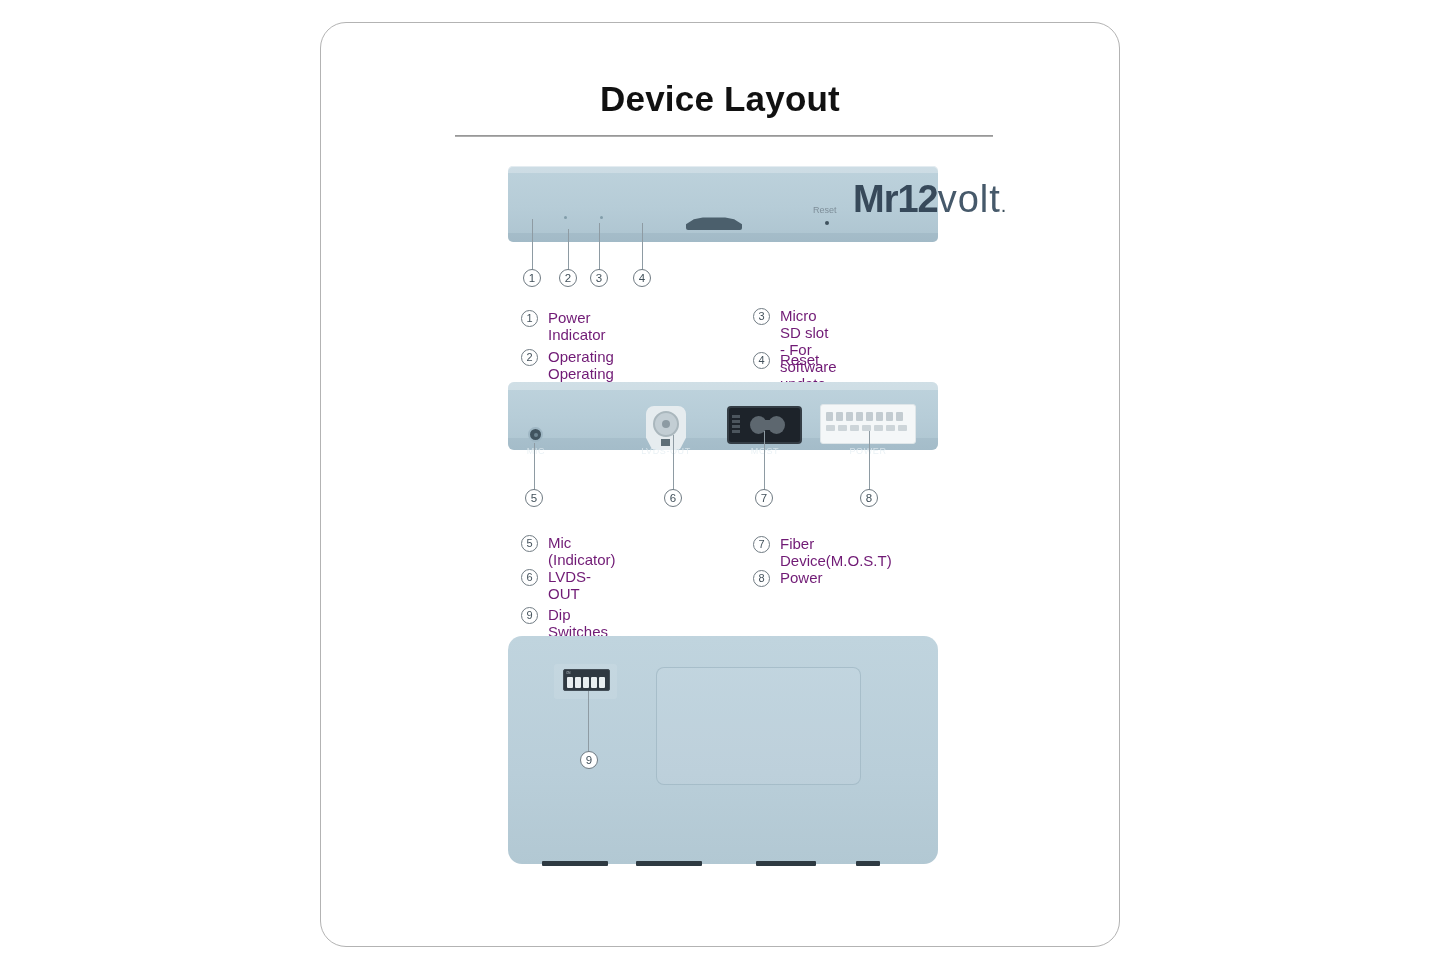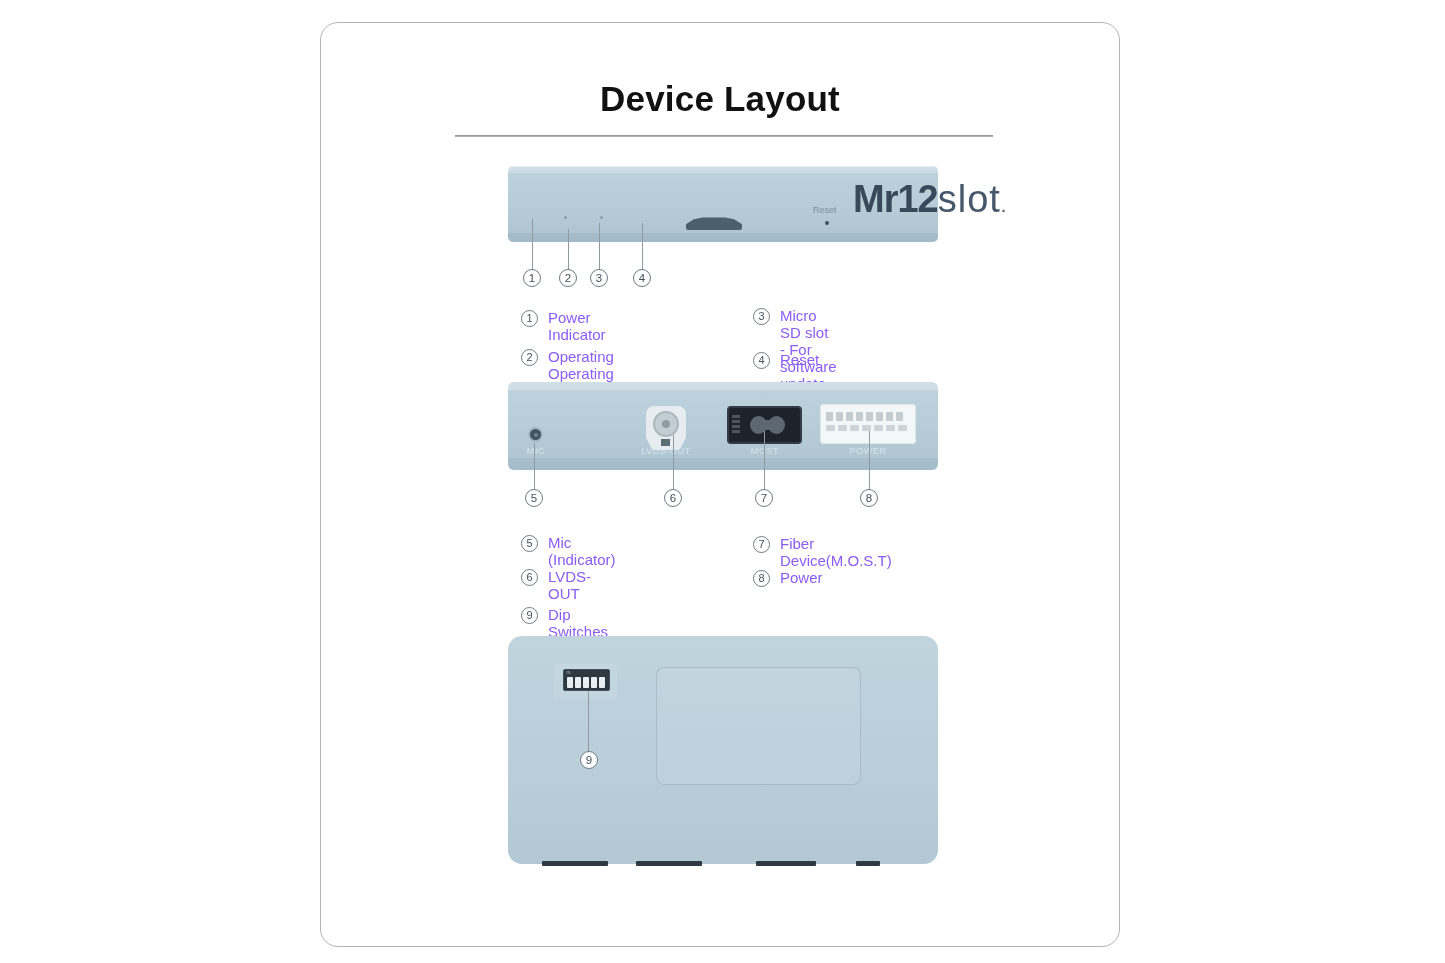--- a/index.html
+++ b/index.html
@@ -9,21 +9,21 @@
     font-family:"Liberation Sans", sans-serif;
     overflow:hidden;
     position:relative;
   }
   
   .card{
     position:absolute;
     left:320px;top:22px;
     width:800px;height:925px;
     border:1.6px solid #b3b3b3;
-    border-radius:18px;
+    border-radius:26px;
     background:#fff;
     box-sizing:border-box;
   }
   
   .title{
     position:absolute;left:0;top:56px;width:100%;
     text-align:center;
     font-size:35px;font-weight:bold;
     color:#111;
     letter-spacing:.2px;
@@ -82,21 +82,21 @@
     border-radius:3px 3px 2px 2px;
     clip-path:polygon(0% 55%,14% 18%,30% 4%,70% 4%,86% 18%,100% 55%,100% 100%,0% 100%);
   }
   
   .ind{
     position:absolute;width:3px;height:3px;border-radius:50%;
     background:rgba(90,120,135,.55);
   }
   
   .panel-rear{
-    left:187px;top:359px;width:430px;height:88px;
+    left:187px;top:359px;width:430px;height:68px;
     border-radius:6px;
     background:linear-gradient(to bottom,#bed3dd 0%,#b7cdd8 50%,#aec5d1 100%);
   }
   .panel-rear .edge-top{
     position:absolute;left:0;top:0;width:100%;height:8px;
     background:rgba(255,255,255,.28);border-radius:6px 6px 0 0;
   }
   .panel-rear .edge-bottom{
     position:absolute;left:0;bottom:0;width:100%;height:12px;
     background:rgba(120,150,165,.18);border-radius:0 0 6px 6px;
@@ -270,21 +270,21 @@
     color:#44525c;
     font-size:11px;
     line-height:15px;
     text-align:center;
     margin-right:10px;
     box-sizing:border-box;
     margin-top:1px;
   }
   .ltext{
     font-size:15px;
-    color:#8b5cf6;
+    color:#701a75;
     line-height:17px;
     white-space:pre-line;
   }
 </style>
 </head>
 <body>
 
 <div class="card">
 
   <div class="title">Device Layout</div>
@@ -296,21 +296,21 @@
 
     <div class="ind" style="left:56px;top:50px;"></div>
     <div class="ind" style="left:92px;top:50px;"></div>
 
     <div class="sd-slot"></div>
 
     <div class="reset-label">Reset</div>
     <div class="reset-pin"></div>
 
     <div class="logo">
-      <span class="b">Mr12</span><span class="t">slot</span><span class="dot">.</span>
+      <span class="b">Mr12</span><span class="t">volt</span><span class="dot">.</span>
     </div>
   </div>
 
   <div class="leader" style="left:211px;top:196px;height:52px;"></div>
   <div class="leader" style="left:247px;top:206px;height:42px;"></div>
   <div class="leader" style="left:278px;top:200px;height:48px;"></div>
   <div class="leader" style="left:321px;top:200px;height:48px;"></div>
 
   <div class="cnum" style="left:202px;top:246px;">1</div>
   <div class="cnum" style="left:238px;top:246px;">2</div>

